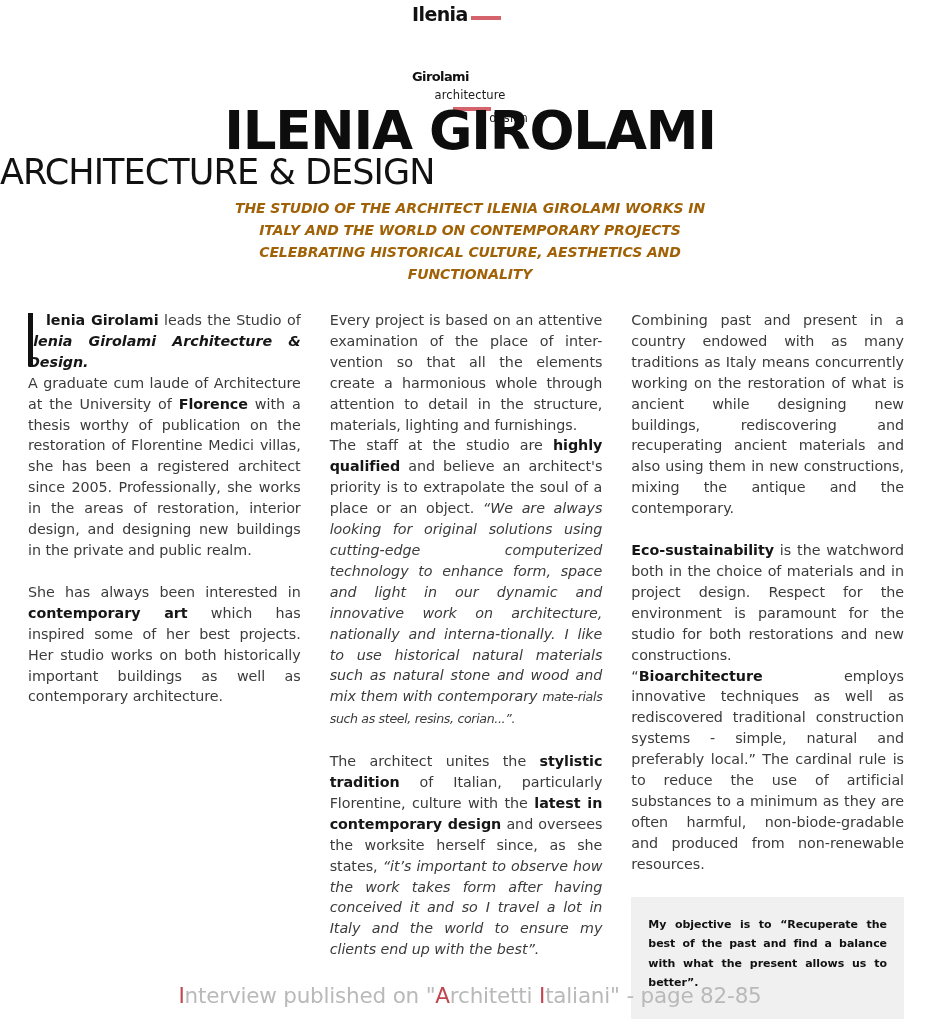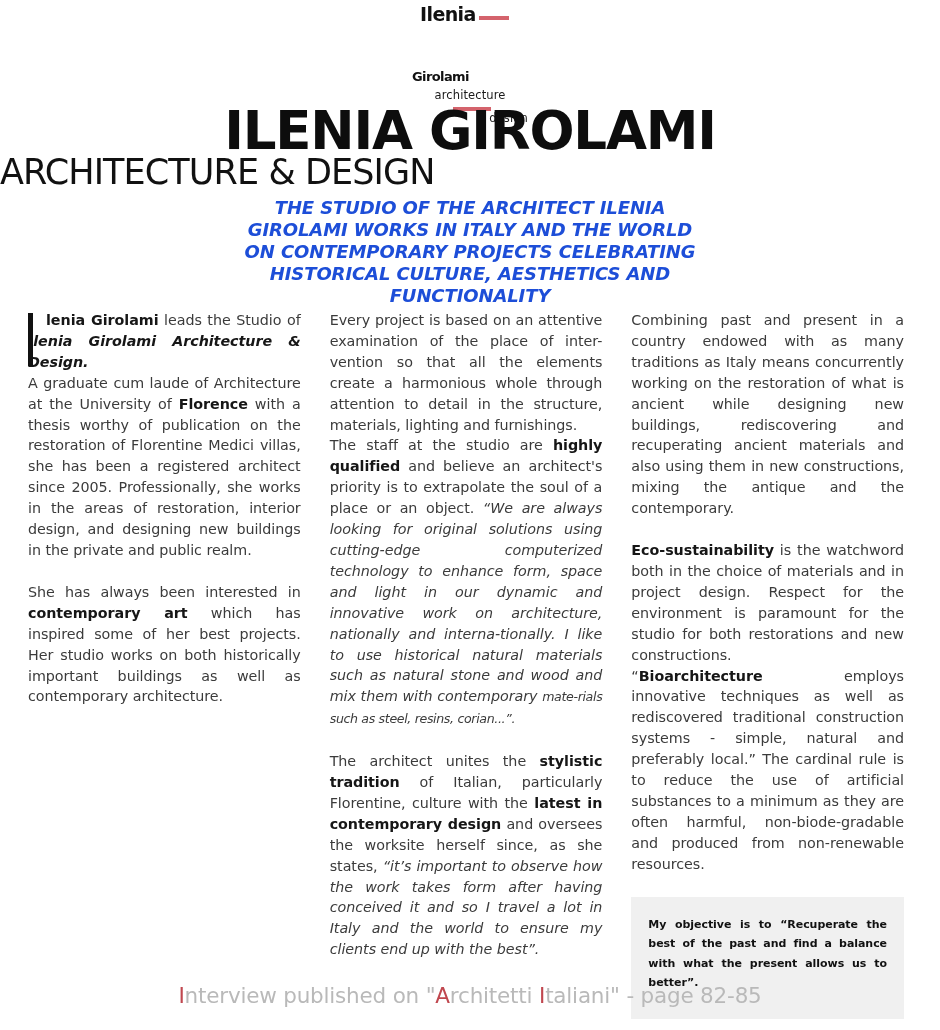--- a/index.html
+++ b/index.html
@@ -36,21 +36,21 @@
     justify-content: flex-start;
   }
   .logo-row.r2 { justify-content: flex-start; }
   .logo-word {
     font-family: "DejaVu Sans", "Liberation Sans", sans-serif;
     font-weight: bold;
     color: #111111;
     letter-spacing: -0.6px;
     line-height: 0.92;
   }
-  .logo-word.l1 { font-size: 19px; margin-left: 8px; }
+  .logo-word.l1 { font-size: 19px; }
   .logo-word.l2 { font-size: 13px; margin-left: 0px; margin-top: 48px; }
   .logo-bar {
     height: 4px;
     background: #d4636c;
     display: inline-block;
   }
   .logo-bar.b1 { width: 30px; margin-left: 3px; margin-top: 7px; }
   .logo-bar.b2 { width: 38px; margin-left: 4px; margin-top: 4px; }
   .logo-sub {
     font-size: 11.5px;
@@ -90,24 +90,24 @@
 
   
   .tagline {
     position: absolute;
     top: 197px;
     left: 232px;
     width: 476px;
     text-align: center;
     font-style: italic;
     font-weight: bold;
-    font-size: 18px;
+    font-size: 14px;
     line-height: 22px;
     letter-spacing: -0.1px;
-    color: #1d4ed8;
+    color: #a16207;
   }
 
   
   .columns {
     position: absolute;
     top: 310px;
     left: 28px;
     width: 876px;
     display: flex;
     gap: 29px;

